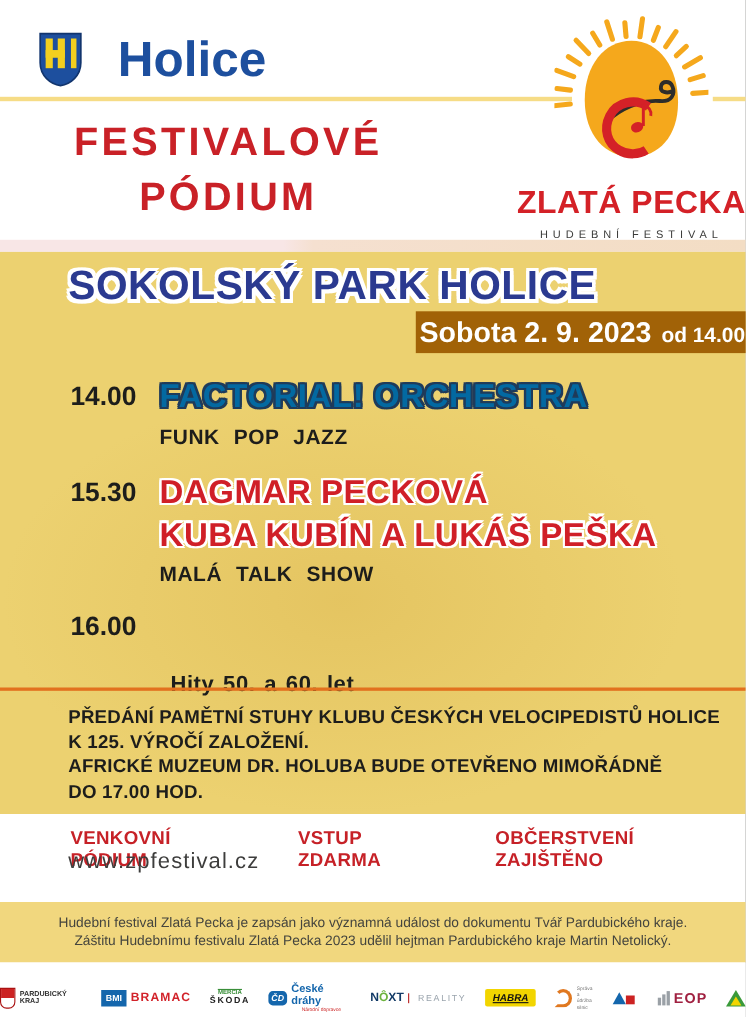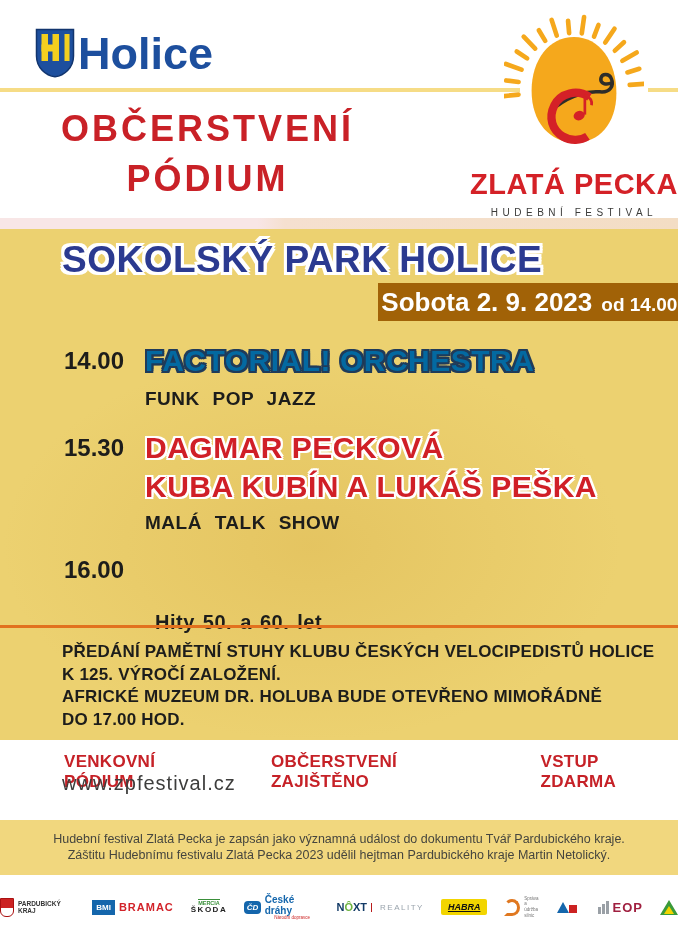--- a/index.html
+++ b/index.html
@@ -1,20 +1,20 @@
 <!DOCTYPE html>
 <html><head>
 <meta charset="utf-8">
 <style>
   html,body{margin:0;padding:0;background:#888;}
   .poster{position:relative;width:678px;height:939px;background:#ffffff;overflow:hidden;
           font-family:"Liberation Sans",sans-serif;margin:0 auto;}
 
   
-  .holice-logo{position:absolute;left:35px;top:28px;display:flex;gap:3px;}
+  .holice-logo{position:absolute;left:35px;top:28px;display:flex;align-items:center;gap:32px;}
   .holice-name{font-size:45px;font-weight:700;color:#1d4f9e;letter-spacing:0;}
   .header-line{position:absolute;top:88px;height:4px;background:#f6dc86;}
   .header-line.left{left:0;width:520px;}
   .header-line.right{left:648px;width:30px;}
 
   
   .zp-logo{position:absolute;left:470px;top:6px;width:208px;text-align:center;}
   .zp-title{margin-top:8px;font-size:29px;font-weight:700;color:#d42127;letter-spacing:.5px;}
   .zp-subtitle{margin-top:6px;font-size:10px;font-weight:400;color:#3b3b39;letter-spacing:4.5px;}
 
@@ -136,21 +136,21 @@
       <path d="M80 88 C68 80 52 84 46 96 C40 108 44 120 54 126 C62 131 72 130 78 126" fill="none" stroke="#d42127" stroke-width="8"></path>
       <ellipse cx="70" cy="106" rx="5.5" ry="4.5" fill="#d42127" transform="rotate(-20 70 106)"></ellipse>
       <line x1="75.5" y1="105" x2="75.5" y2="86" stroke="#d42127" stroke-width="2.6"></line>
       <path d="M75.5 86 C80 88 83 91 82 96" fill="none" stroke="#d42127" stroke-width="2.6"></path>
     </svg>
     <div class="zp-title">ZLATÁ PECKA</div>
     <div class="zp-subtitle">HUDEBNÍ FESTIVAL</div>
   </div>
 
   <div class="main-title">
-    <div>OBČERSTVENÍ</div>
+    <div>FESTIVALOVÉ</div>
     <div>PÓDIUM</div>
   </div>
 
   <div class="pink-strip"></div>
   <div class="yellow-body"></div>
 
   <div class="venue">SOKOLSKÝ PARK HOLICE</div>
 
   <div class="date-box">
     <span class="date-main">Sobota 2. 9. 2023</span>
@@ -173,22 +173,22 @@
 
   <div class="notice">
     <div>PŘEDÁNÍ PAMĚTNÍ STUHY KLUBU ČESKÝCH VELOCIPEDISTŮ HOLICE</div>
     <div>K 125. VÝROČÍ ZALOŽENÍ.</div>
     <div>AFRICKÉ MUZEUM DR. HOLUBA BUDE OTEVŘENO MIMOŘÁDNĚ</div>
     <div>DO 17.00 HOD.</div>
   </div>
 
   <div class="info-row">
     <span>VENKOVNÍ PÓDIUM</span>
+    <span>VSTUP ZDARMA</span>
     <span>OBČERSTVENÍ  ZAJIŠTĚNO</span>
-    <span>VSTUP ZDARMA</span>
   </div>
   <div class="website">www.zpfestival.cz</div>
 
   <div class="footer-band">
     <div>Hudební festival Zlatá Pecka je zapsán jako významná událost do dokumentu Tvář Pardubického kraje.</div>
     <div>Záštitu Hudebnímu festivalu Zlatá Pecka 2023 udělil hejtman Pardubického kraje Martin Netolický.</div>
   </div>
 
   <div class="sponsors">
     <div class="sp">

